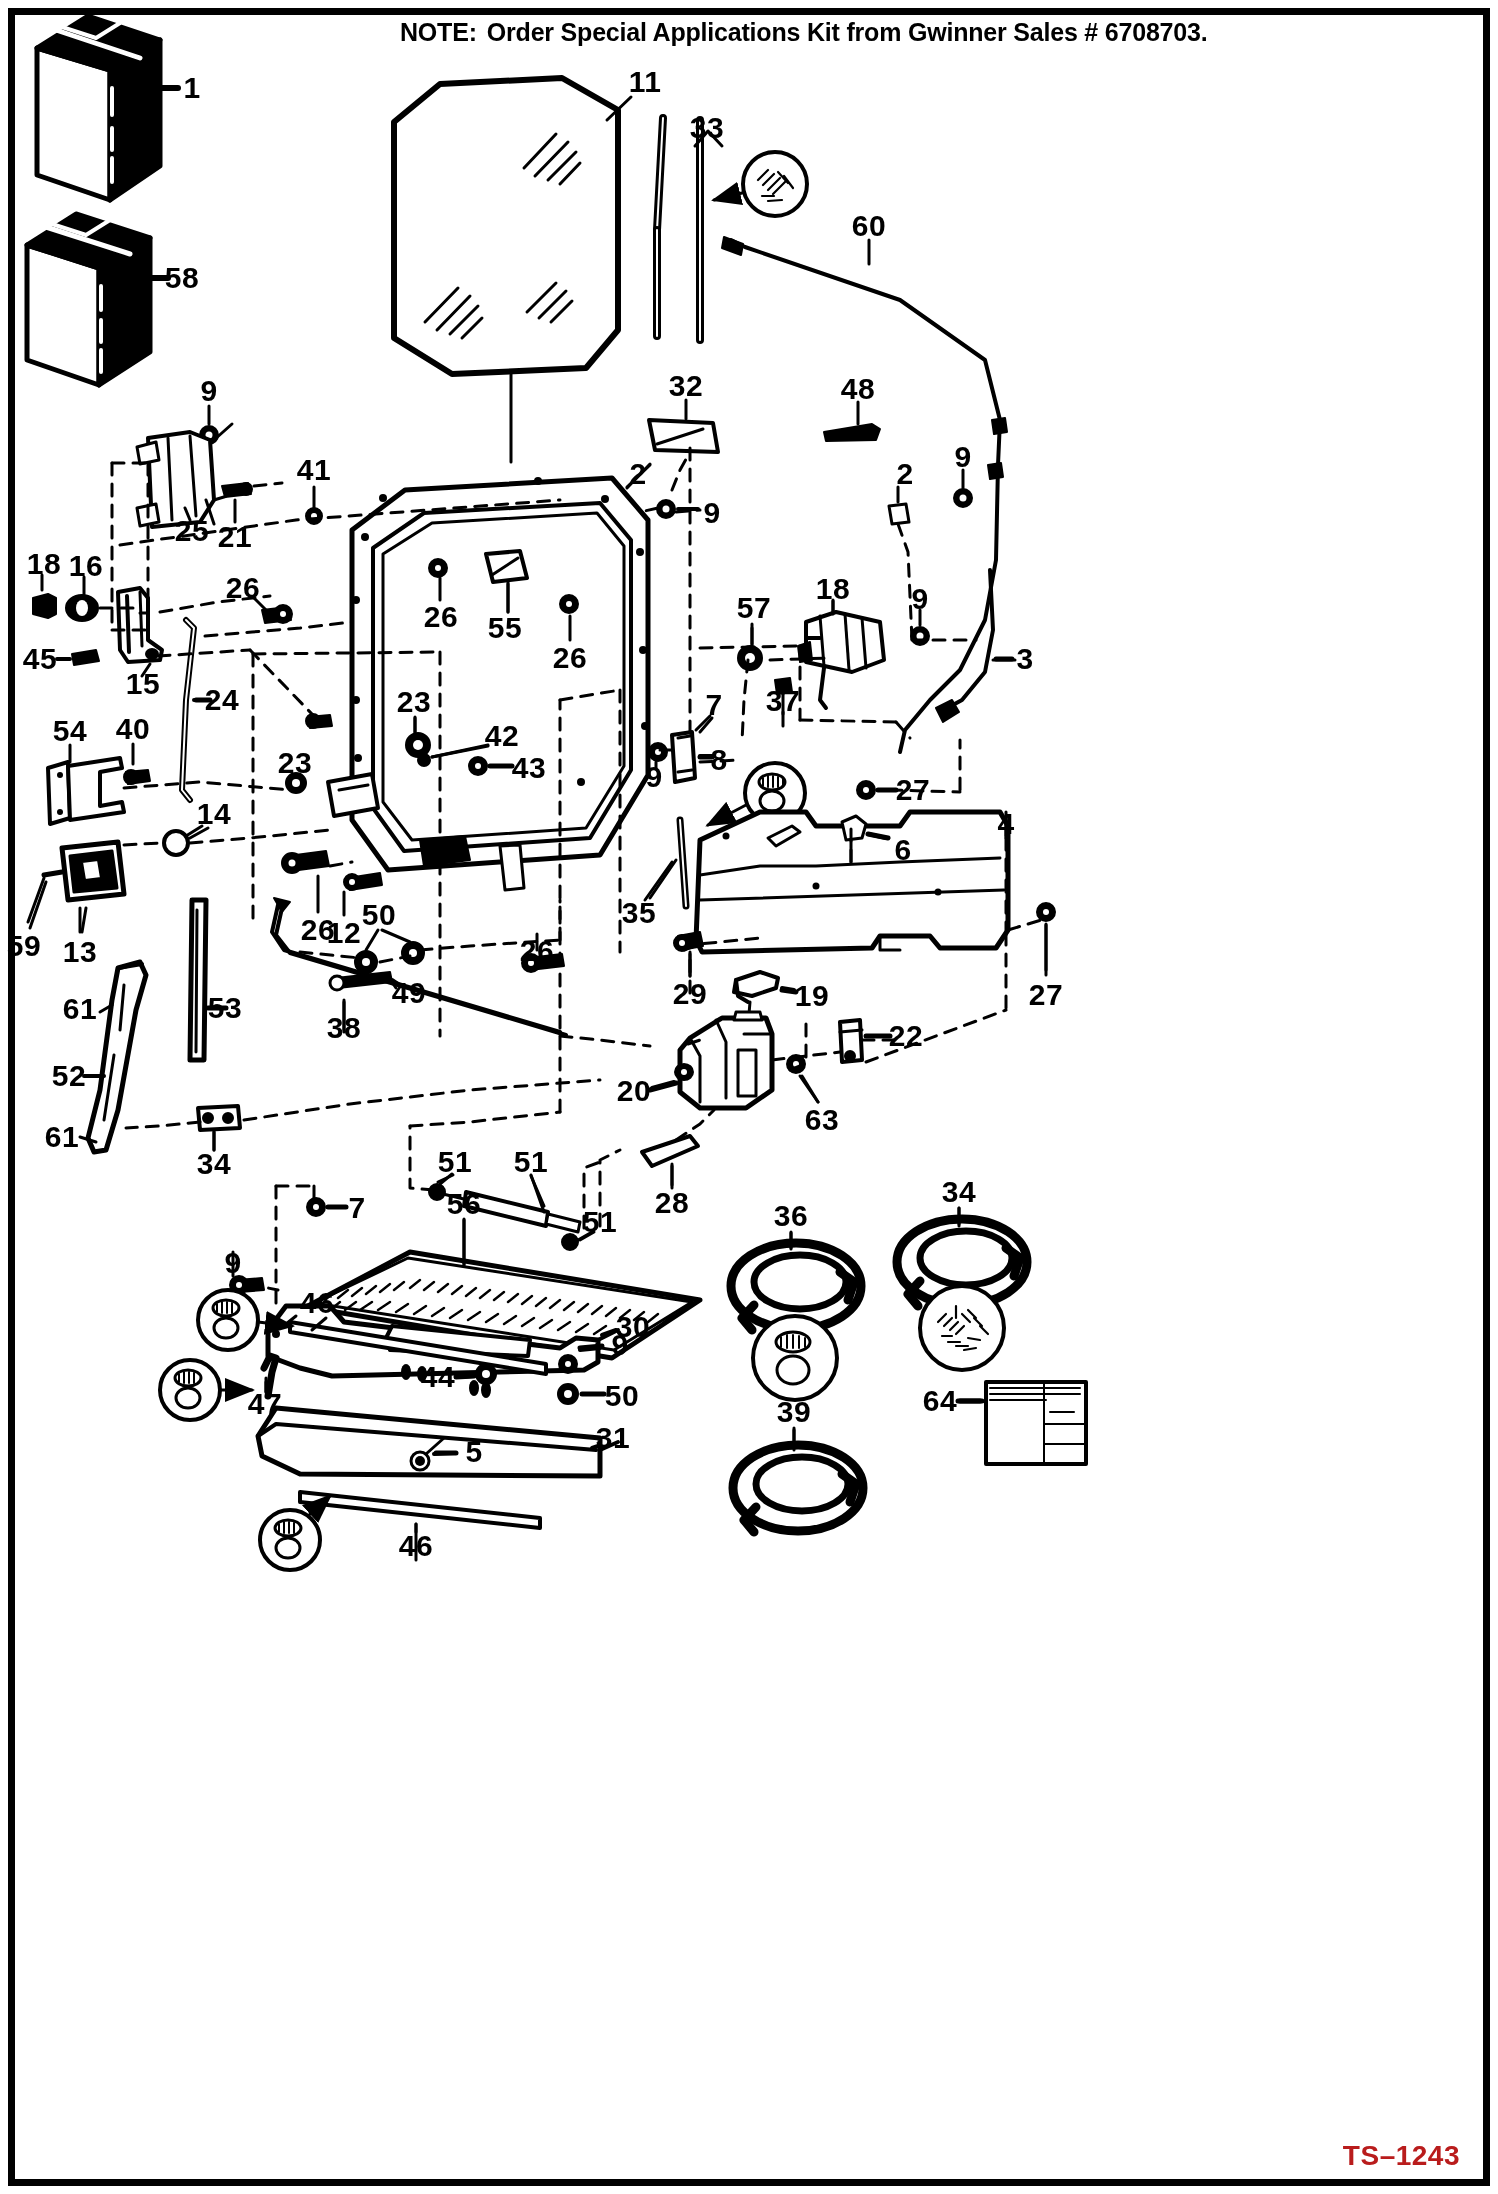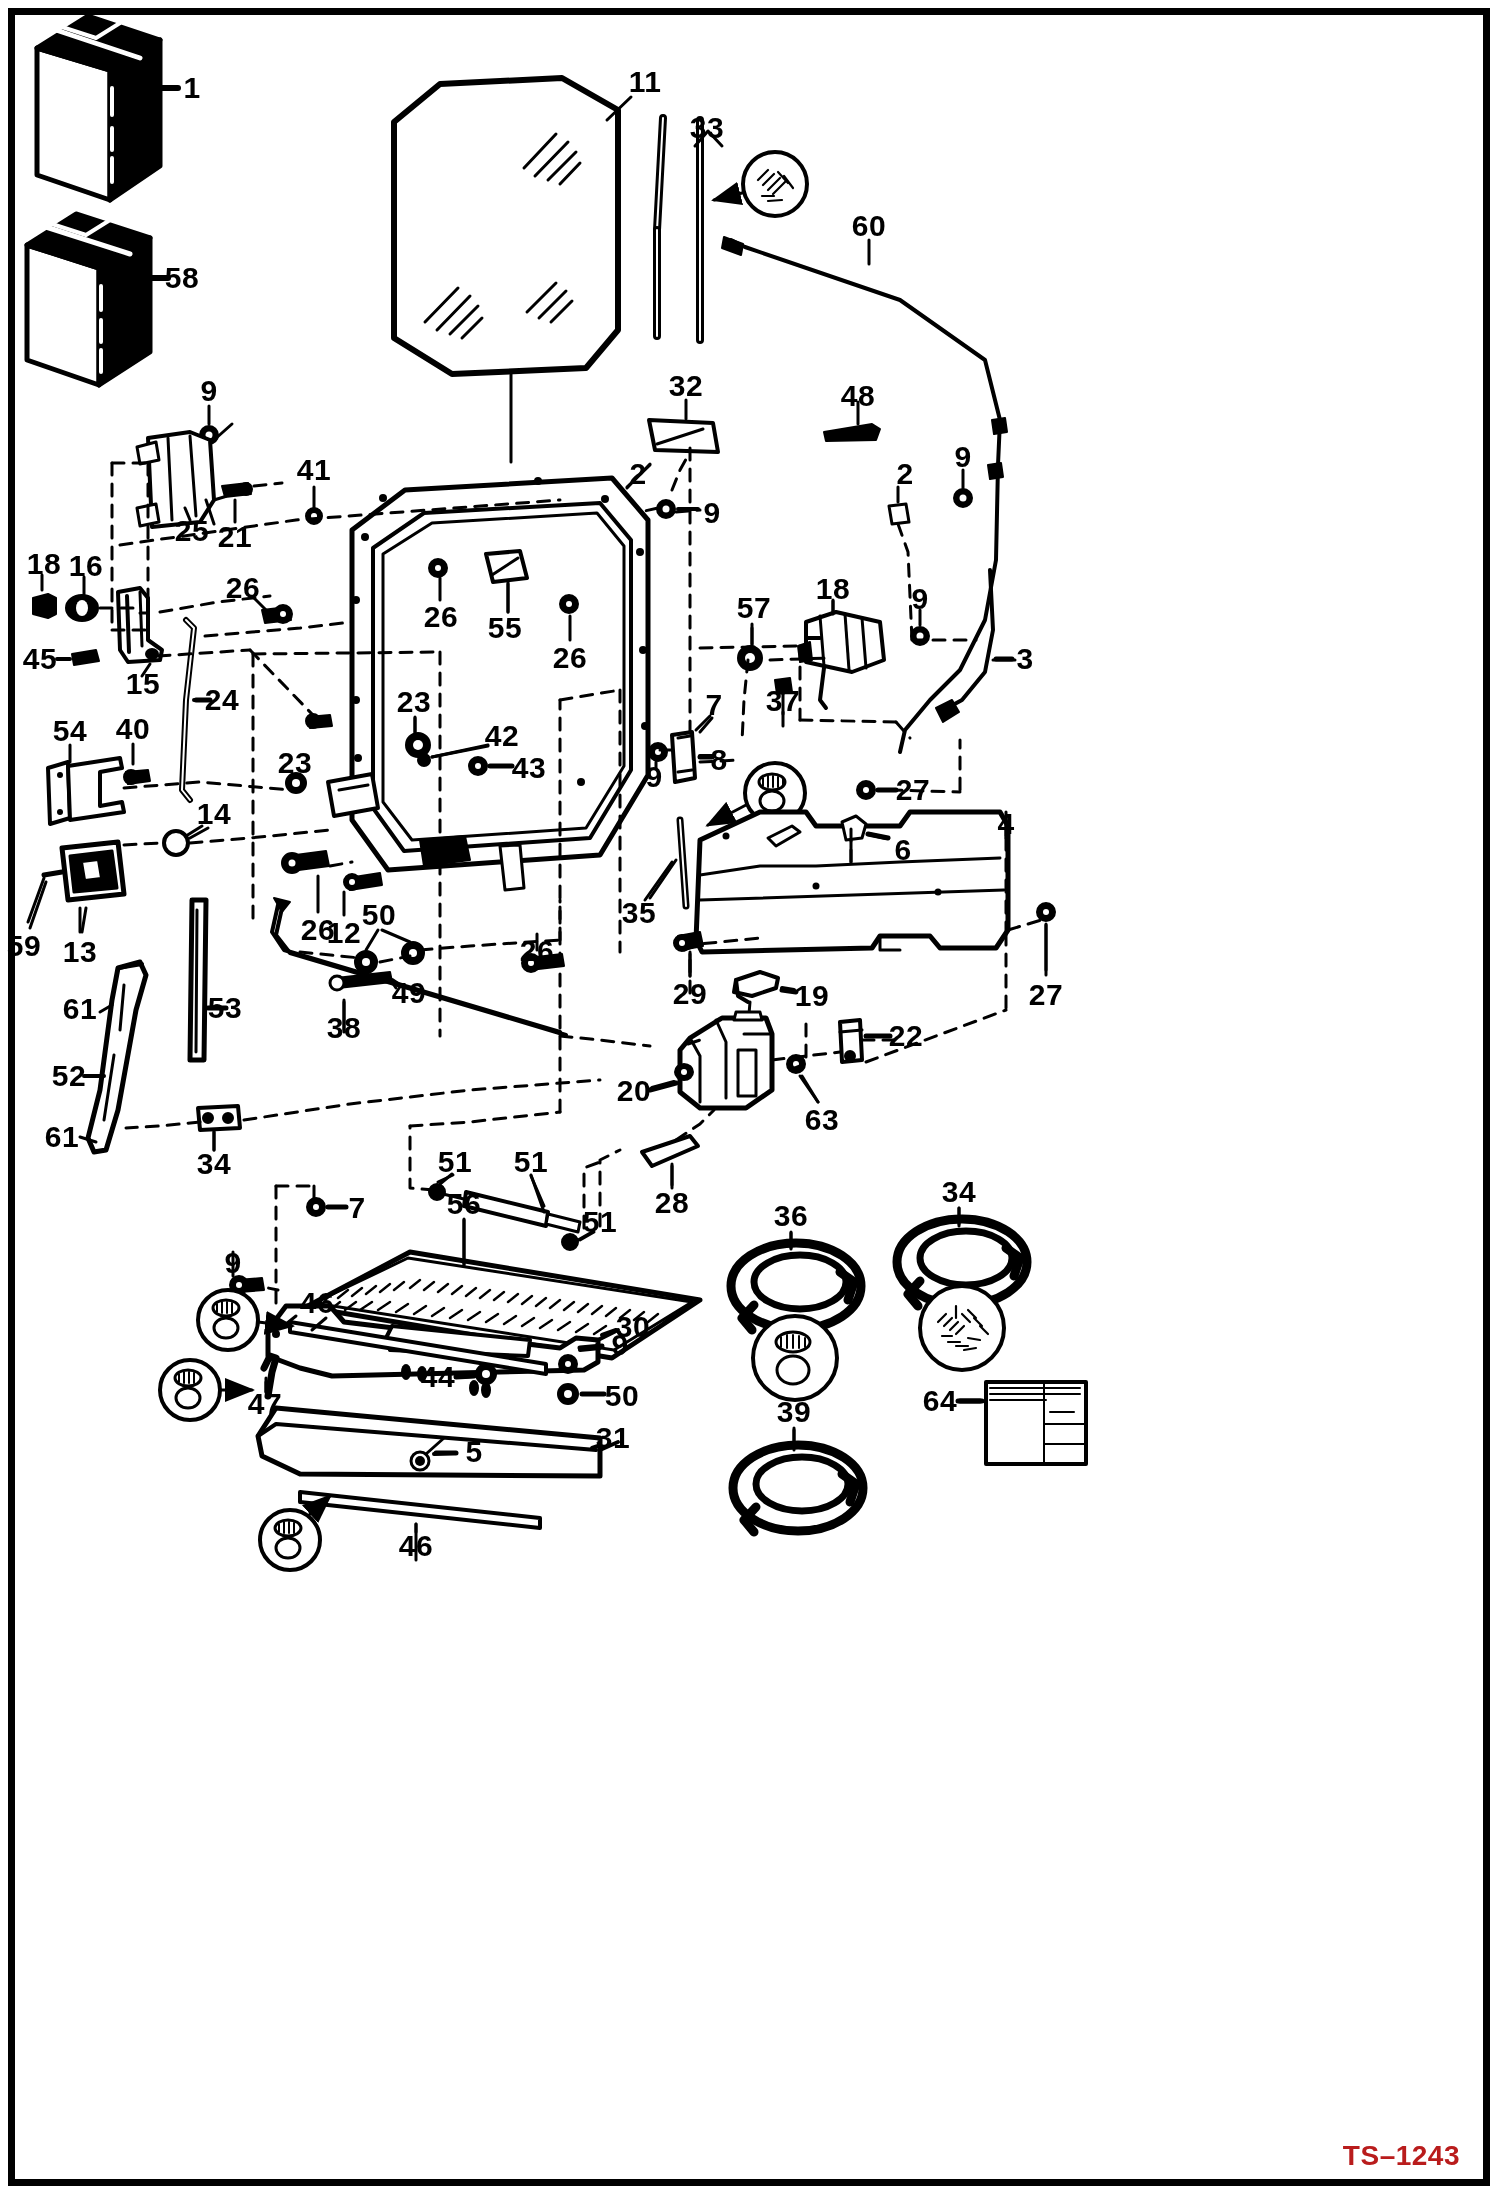--- a/index.html
+++ b/index.html
@@ -45,20 +45,23 @@
     text-align:right;
   }
 </style>
 </head>
 <body>
 
 <div id="page">
 
   <div id="frame"></div>
 
+  <div class="note">
+    <span class="lbl">NOTE:</span><span>Order Special Applications Kit from Gwinner Sales # 6708703.</span>
+  </div>
 
   <svg id="svgroot" viewBox="0 0 1498 2194" xmlns="http://www.w3.org/2000/svg">
     <defs>
       <marker id="arrowend" markerWidth="10" markerHeight="8" refX="9" refY="4" orient="auto">
         <path d="M0,0 L10,4 L0,8 z" fill="#000"></path>
       </marker>
     </defs>
     <g fill="none" stroke="#000" stroke-width="3.2" stroke-linecap="round" stroke-linejoin="round">
 
       <g>
@@ -970,21 +973,21 @@
   </svg>
 
   <div class="footer">TS–1243</div>
 
 <div class="callout" style="left: 192px; top: 88px;">1</div>
     <div class="callout" style="left: 182px; top: 278px;">58</div>
     <div class="callout" style="left: 645px; top: 82px;">11</div>
     <div class="callout" style="left: 707px; top: 128px;">33</div>
     <div class="callout" style="left: 869px; top: 226px;">60</div>
     <div class="callout" style="left: 686px; top: 386px;">32</div>
-    <div class="callout" style="left: 858px; top: 389px; margin-top: 7px;">48</div>
+    <div class="callout" style="left: 858px; top: 389px;">48</div>
     <div class="callout" style="left: 209px; top: 391px;">9</div>
     <div class="callout" style="left: 314px; top: 470px;">41</div>
     <div class="callout" style="left: 638px; top: 474px;">2</div>
     <div class="callout" style="left: 712px; top: 513px;">9</div>
     <div class="callout" style="left: 905px; top: 474px;">2</div>
     <div class="callout" style="left: 963px; top: 457px;">9</div>
     <div class="callout" style="left: 192px; top: 531px;">25</div>
     <div class="callout" style="left: 235px; top: 537px;">21</div>
     <div class="callout" style="left: 44px; top: 564px;">18</div>
     <div class="callout" style="left: 86px; top: 566px;">16</div>

